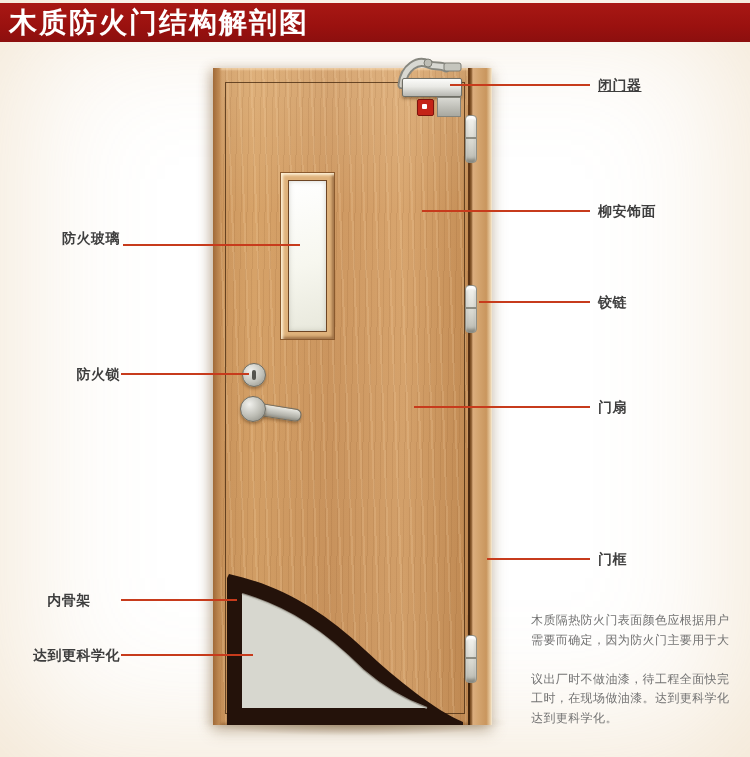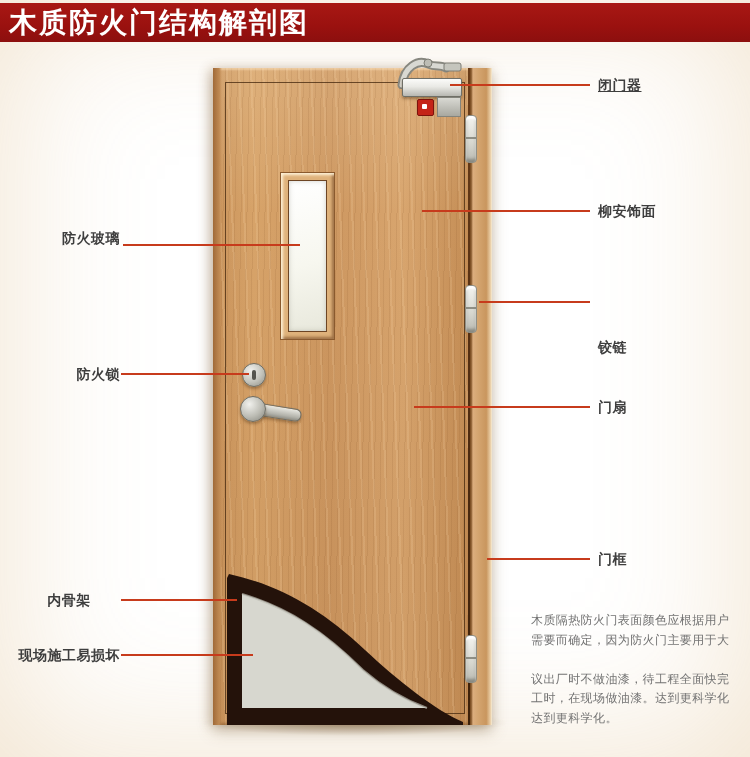--- a/index.html
+++ b/index.html
@@ -151,28 +151,28 @@
   <div class="line" style="left:414px;top:406px;width:176px;"></div>
   <div class="line" style="left:487px;top:558px;width:103px;"></div>
 
   <div class="line" style="left:123px;top:244px;width:177px;"></div>
   <div class="line" style="left:121px;top:373px;width:128px;"></div>
   <div class="line" style="left:121px;top:599px;width:116px;"></div>
   <div class="line" style="left:121px;top:654px;width:132px;"></div>
 
   <div class="lbl lbl-right" style="top:77px;text-decoration:underline;">闭门器</div>
   <div class="lbl lbl-right" style="top:203px;">柳安饰面</div>
-  <div class="lbl lbl-right" style="top:294px;margin-top:45px;">铰链</div>
+  <div class="lbl lbl-right" style="top:294px;">铰链</div>
   <div class="lbl lbl-right" style="top:399px;">门扇</div>
   <div class="lbl lbl-right" style="top:551px;">门框</div>
 
   <div class="lbl lbl-left" style="top:230px;">防火玻璃</div>
   <div class="lbl lbl-left" style="top:366px;">防火锁</div>
   <div class="lbl lbl-left" style="top:592px;text-align:center;">内骨架</div>
-  <div class="lbl lbl-left" style="top:647px;">现场施工易损坏</div>
+  <div class="lbl lbl-left" style="top:647px;">达到更科学化</div>
 
   <div class="note-line" style="top:612px;">木质隔热防火门表面颜色应根据用户</div>
   <div class="note-line" style="top:632px;">需要而确定，因为防火门主要用于大</div>
   <div class="note-line" style="top:690px;">工时，在现场做油漆。达到更科学化</div>
   <div class="note-line" style="top:671px;">议出厂时不做油漆，待工程全面快完</div>
   <div class="note-line" style="top:710px;">达到更科学化。</div>
 
 </div>
 
 </body></html>

